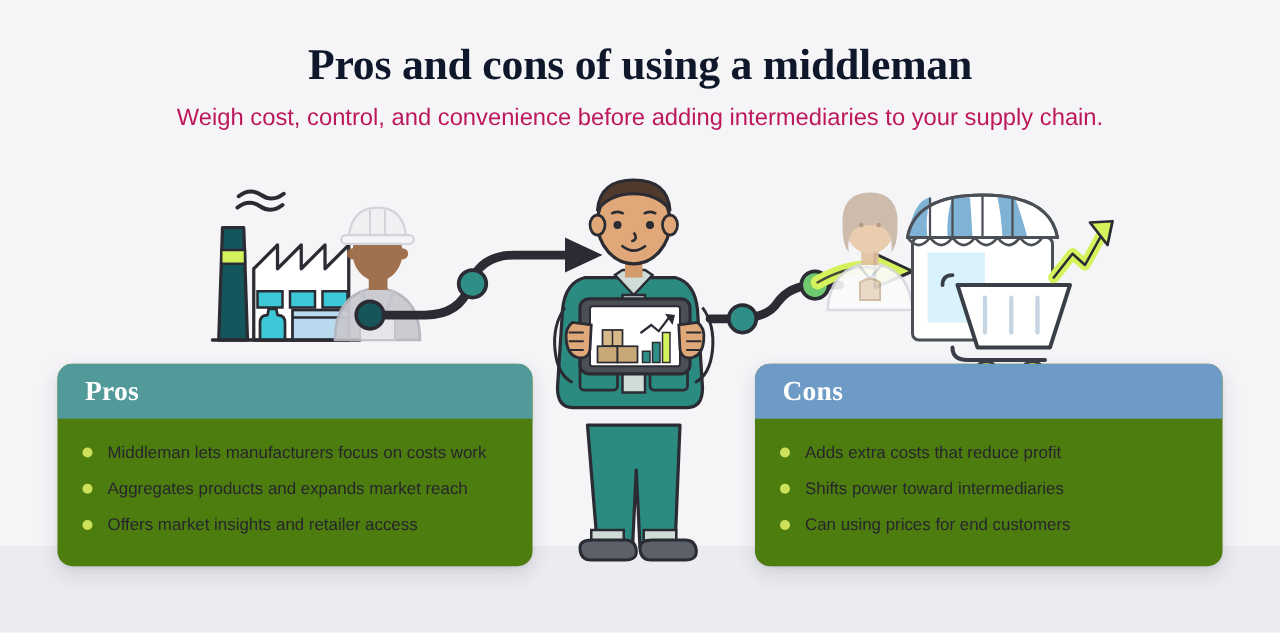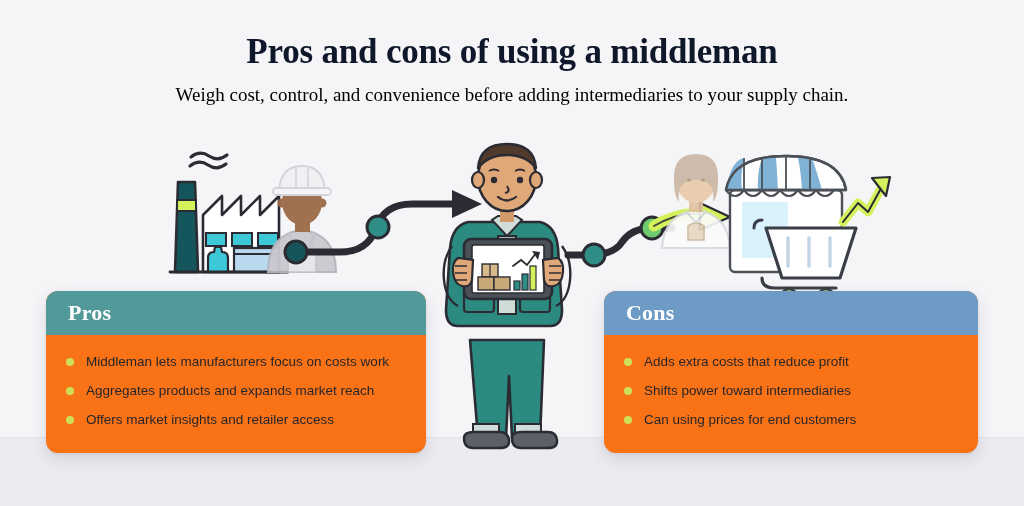--- a/index.html
+++ b/index.html
@@ -32,32 +32,32 @@
   }
   #title {
     font-family: "Liberation Serif", serif;
     font-weight: bold;
     font-size: 35px;
     line-height: 1.15;
     color: #0f172a;
     letter-spacing: -0.2px;
   }
   #subtitle {
-    font-family: Liberation Serif, serif;
+    font-family: Liberation Sans, sans-serif;
     font-size: 19px;
     line-height: 1.3;
-    color: #000000;
+    color: #be185d;
     margin-top: 11px;
   }
 
   
   .card {
     position: absolute;
     border-radius: 12px;
-    background: #f97316;
+    background: #4d7c0f;
     box-shadow: 0 6px 16px rgba(40,40,70,0.13), 0 1px 3px rgba(40,40,70,0.07);
     overflow: hidden;
   }
   #pros-card { left: 46px; top: 291px; width: 380px; height: 162px; }
   #cons-card { left: 604px; top: 291px; width: 374px; height: 162px; }
 
   .card-header {
     height: 44px;
     display: flex; align-items: center;
     padding: 0 22px;

